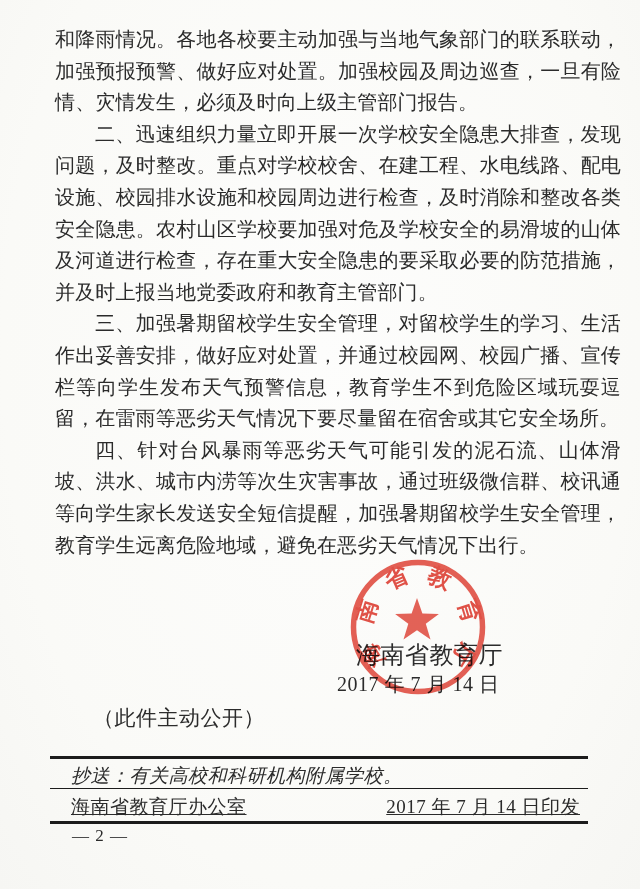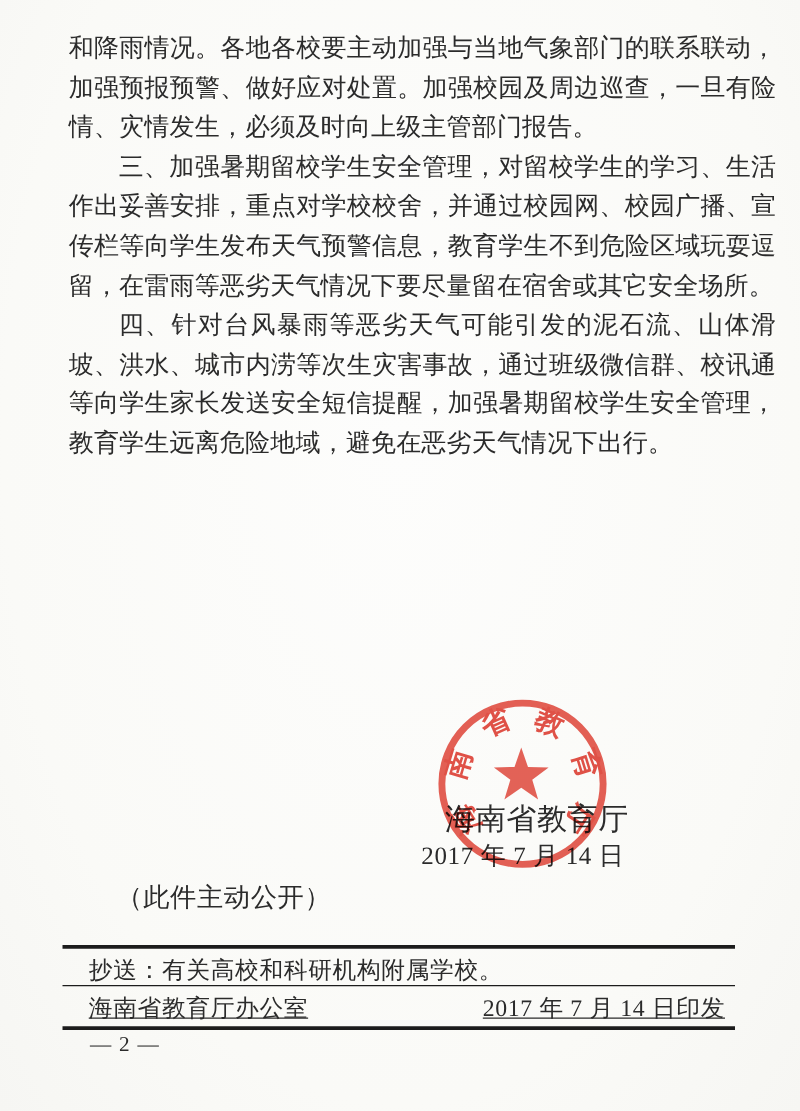--- a/index.html
+++ b/index.html
@@ -86,20 +86,21 @@
   .rule-top    { top: 756px; height: 2.5px; }
   .rule-mid    { top: 788px; height: 1.3px; }
   .rule-bottom { top: 821px; height: 2.5px; }
   .footer-cc {
     position: absolute;
     left: 71px;
     top: 763px;
     font-size: 19px;
     letter-spacing: 0.5px;
     white-space: nowrap;
+    font-style: italic;
   }
   .footer-office-row {
     position: absolute;
     left: 71px;
     top: 794px;
     width: 509px;
     display: flex;
     justify-content: space-between;
     font-size: 19px;
     letter-spacing: 0.5px;
@@ -115,21 +116,22 @@
     white-space: nowrap;
   }
 </style>
 </head>
 <body>
 
 <div class="page">
 
   <main class="body-text">
     <p class="para no-indent">和降雨情况。各地各校要主动加强与当地气象部门的联系联动，加强预报预警、做好应对处置。加强校园及周边巡查，一旦有险情、灾情发生，必须及时向上级主管部门报告。</p>
-    <p class="para">三、加强暑期留校学生安全管理，对留校学生的学习、生活作出妥善安排，重点对学校校舍，并通过校园网、校园广播、宣传栏等向学生发布天气预警信息，教育学生不到危险区域玩耍逗留，在雷雨等恶劣天气情况下要尽量留在宿舍或其它安全场所。</p>
+    <p class="para">二、迅速组织力量立即开展一次学校安全隐患大排查，发现问题，及时整改。重点对学校校舍、在建工程、水电线路、配电设施、校园排水设施和校园周边进行检查，及时消除和整改各类安全隐患。农村山区学校要加强对危及学校安全的易滑坡的山体及河道进行检查，存在重大安全隐患的要采取必要的防范措施，并及时上报当地党委政府和教育主管部门。</p>
+    <p class="para">三、加强暑期留校学生安全管理，对留校学生的学习、生活作出妥善安排，做好应对处置，并通过校园网、校园广播、宣传栏等向学生发布天气预警信息，教育学生不到危险区域玩耍逗留，在雷雨等恶劣天气情况下要尽量留在宿舍或其它安全场所。</p>
     <p class="para">四、针对台风暴雨等恶劣天气可能引发的泥石流、山体滑坡、洪水、城市内涝等次生灾害事故，通过班级微信群、校讯通等向学生家长发送安全短信提醒，加强暑期留校学生安全管理，教育学生远离危险地域，避免在恶劣天气情况下出行。</p>
   </main>
 
   <div class="sig-issuer">海南省教育厅</div>
   <div class="sig-date">2017 年 7 月 14 日</div>
 
   <svg class="seal" viewBox="0 0 144 140" aria-hidden="true">
     <g stroke="#e03a2e" fill="#e03a2e">
       <circle cx="71" cy="69" r="64.5" fill="none" stroke-width="5.5" opacity="0.92"></circle>
       <polygon stroke="none" opacity="0.9" points="70,40 75.4,55.6 91.9,55.9 78.8,65.8 83.5,81.6 70,72.2 56.5,81.6 61.3,65.8 48.1,55.9 64.6,55.6"></polygon>

